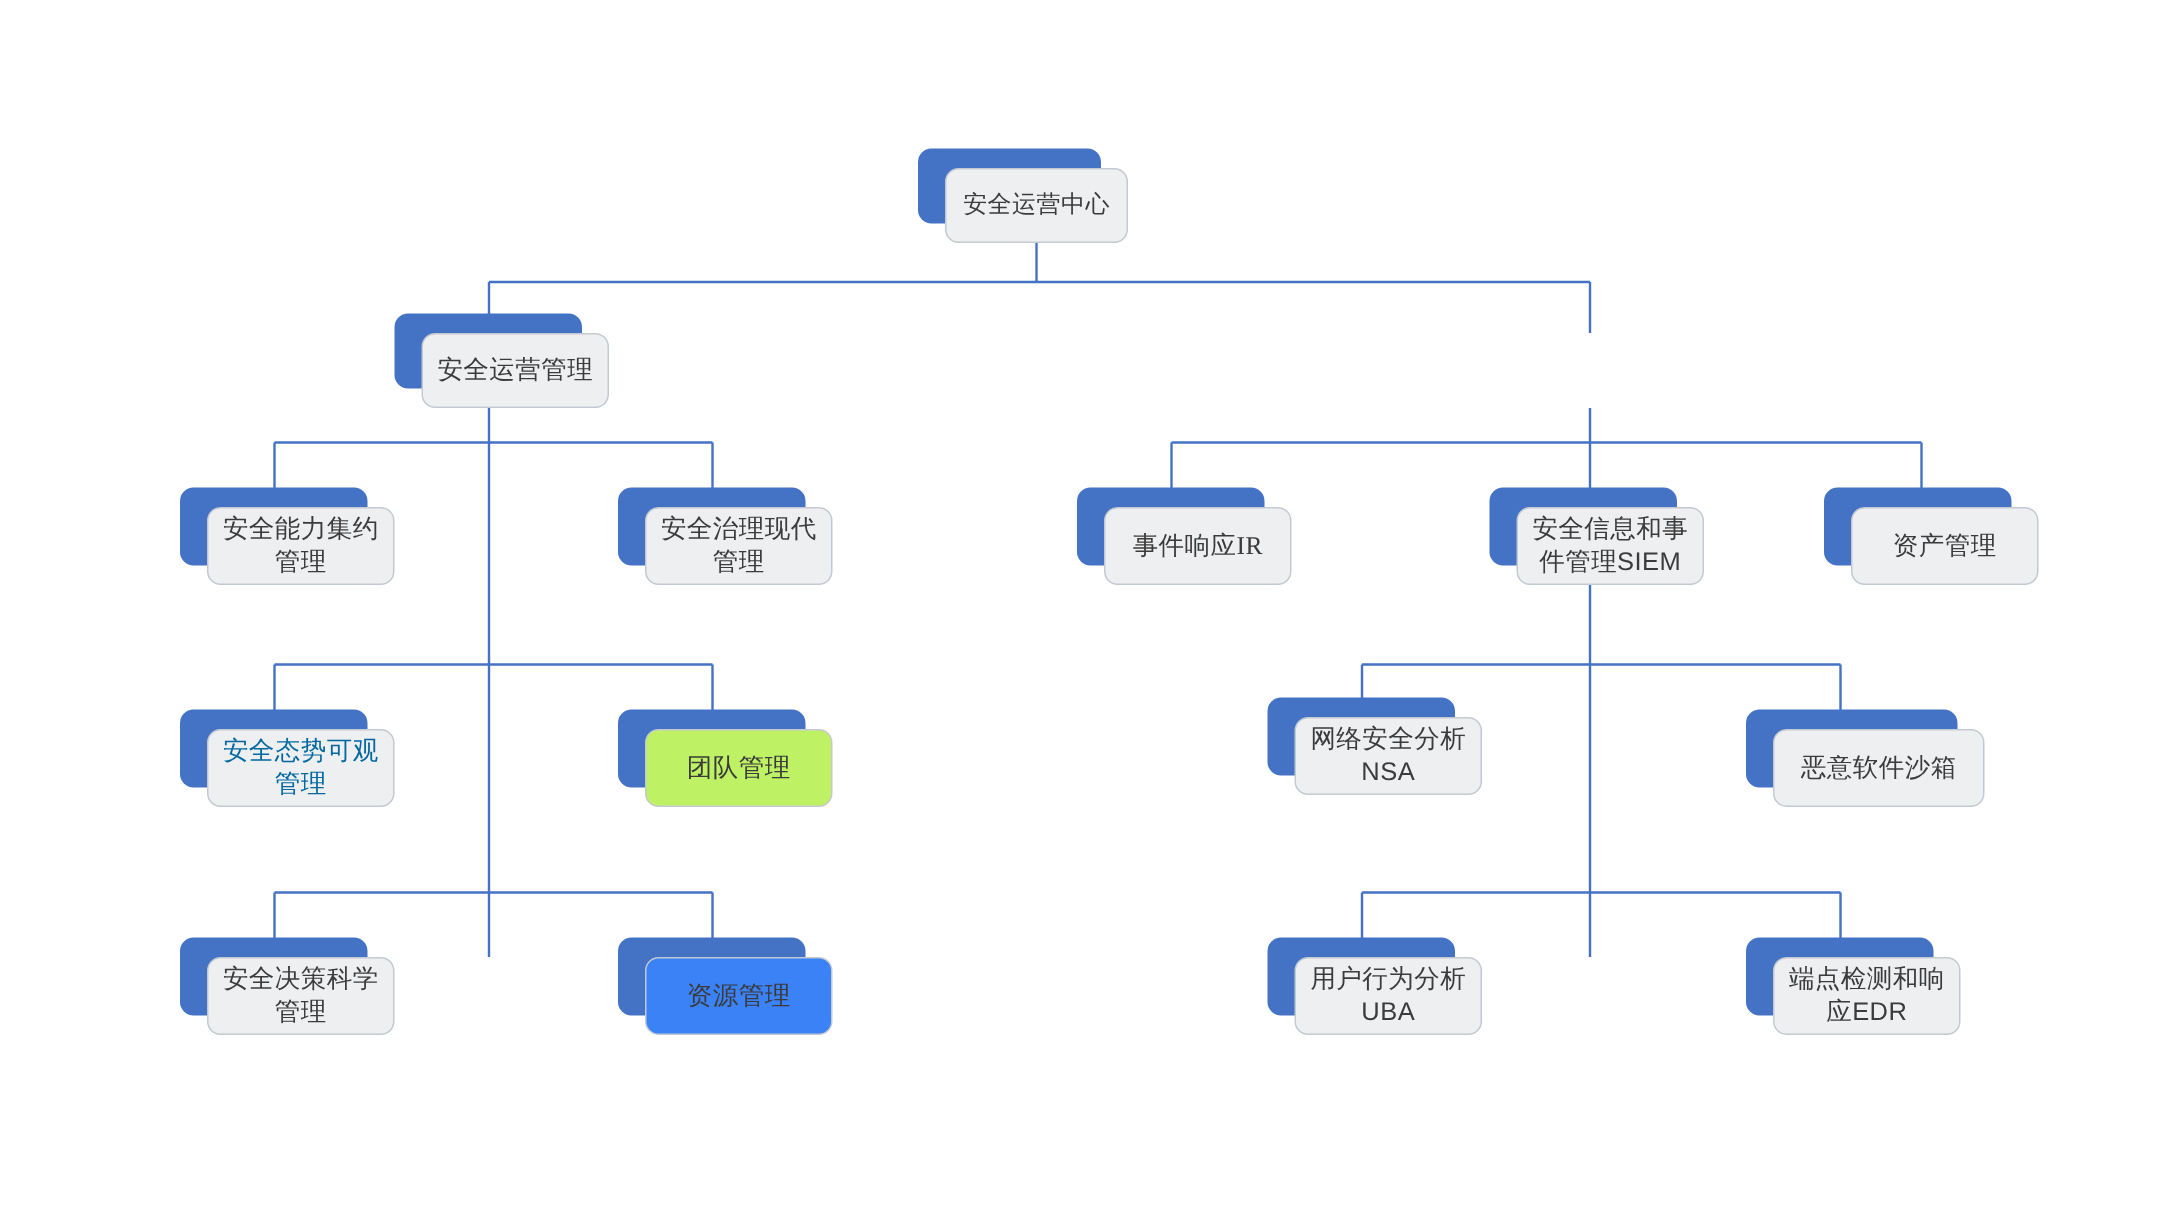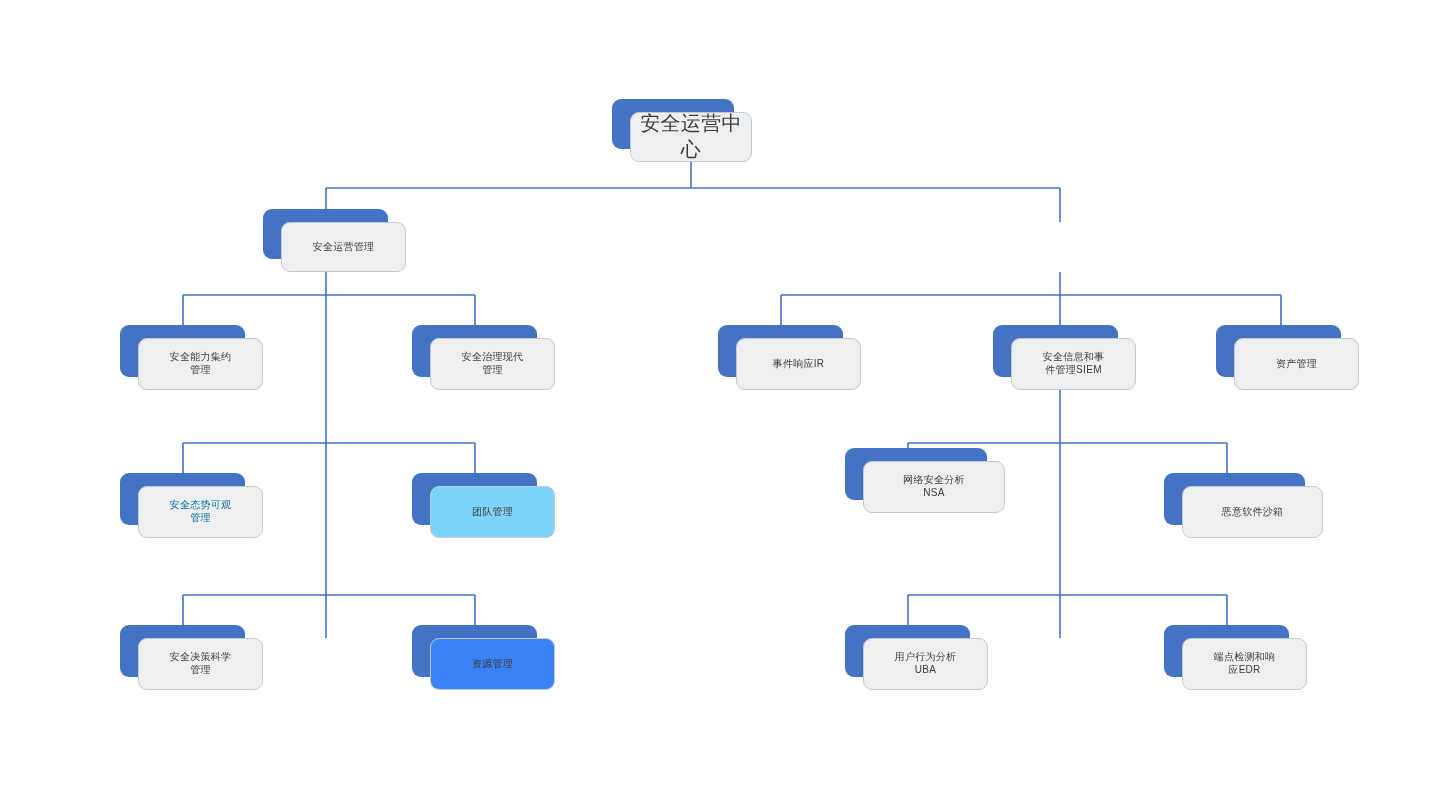--- a/index.html
+++ b/index.html
@@ -60,24 +60,24 @@
     justify-content: center;
     text-align: center;
     color: #3b3b3b;
     line-height: 1.28;
     padding: 2px 6px;
     letter-spacing: 0.3px;
   }
   .node-label {
     display: block;
     white-space: pre-line;
-    font-size: 10px;
+    font-size: 17px;
     font-weight: 400;
   }
-  .size-root .node-label { font-size: 20px; }
+  .size-root .node-label { font-size: 16px; }
 </style>
 </head>
 <body>
 
 <div id="canvas">
 
   <svg id="connector-layer" viewBox="0 0 1438 810" width="1438" height="810" xmlns="http://www.w3.org/2000/svg">
     <g id="connector-group" fill="none" stroke="#4472c4" stroke-width="1.6" stroke-linecap="butt">
         <path d="M 691 162 L 691 188"></path>
         <path d="M 326 188 L 1060 188"></path>
@@ -136,57 +136,57 @@
       </div>
       <div class="node" style="left: 120px; top: 473px; width: 125px; height: 52px;">
         <div class="node-shadow" style="background: rgb(68, 114, 196);"></div>
         <div class="node-card" style="background: rgb(238, 239, 241); border-color: rgb(195, 201, 209); color: #0369a1;">
           <span class="node-label">安全态势可观
 管理</span>
         </div>
       </div>
       <div class="node" style="left: 412px; top: 473px; width: 125px; height: 52px;">
         <div class="node-shadow" style="background: rgb(68, 114, 196);"></div>
-        <div class="node-card" style="background: #7dd3fc; border-color: rgb(195, 201, 209); color: rgb(59, 59, 59);">
+        <div class="node-card" style="background: #bef264; border-color: rgb(195, 201, 209); color: rgb(59, 59, 59);">
           <span class="node-label">团队管理</span>
         </div>
       </div>
       <div class="node" style="left: 120px; top: 625px; width: 125px; height: 52px;">
         <div class="node-shadow" style="background: rgb(68, 114, 196);"></div>
         <div class="node-card" style="background: rgb(238, 239, 241); border-color: rgb(195, 201, 209); color: rgb(59, 59, 59);">
           <span class="node-label">安全决策科学
 管理</span>
         </div>
       </div>
       <div class="node" style="left: 412px; top: 625px; width: 125px; height: 52px;">
         <div class="node-shadow" style="background: rgb(68, 114, 196);"></div>
         <div class="node-card" style="background: #3b82f6; border-color: rgb(195, 201, 209); color: rgb(59, 59, 59);">
           <span class="node-label">资源管理</span>
         </div>
       </div>
       <div class="node" style="left: 718px; top: 325px; width: 125px; height: 52px;">
         <div class="node-shadow" style="background: rgb(68, 114, 196);"></div>
-        <div class="node-card" style="background: rgb(238, 239, 241); border-color: rgb(195, 201, 209); color: rgb(59, 59, 59);">
+        <div class="node-card" style="background: rgb(238, 239, 241); border-color: rgb(195, 201, 209); color: rgb(59, 59, 59); font-family: Liberation Serif, serif;">
           <span class="node-label">事件响应IR</span>
         </div>
       </div>
       <div class="node" style="left: 993px; top: 325px; width: 125px; height: 52px;">
         <div class="node-shadow" style="background: rgb(68, 114, 196);"></div>
         <div class="node-card" style="background: rgb(238, 239, 241); border-color: rgb(195, 201, 209); color: rgb(59, 59, 59);">
           <span class="node-label">安全信息和事
 件管理SIEM</span>
         </div>
       </div>
       <div class="node" style="left: 1216px; top: 325px; width: 125px; height: 52px;">
         <div class="node-shadow" style="background: rgb(68, 114, 196);"></div>
         <div class="node-card" style="background: rgb(238, 239, 241); border-color: rgb(195, 201, 209); color: rgb(59, 59, 59);">
           <span class="node-label">资产管理</span>
         </div>
       </div>
-      <div class="node" style="left: 845px; top: 448px; width: 125px; height: 52px; padding-left: 17px;">
+      <div class="node" style="left: 845px; top: 465px; width: 125px; height: 52px;">
         <div class="node-shadow" style="background: rgb(68, 114, 196);"></div>
         <div class="node-card" style="background: rgb(238, 239, 241); border-color: rgb(195, 201, 209); color: rgb(59, 59, 59);">
           <span class="node-label">网络安全分析
 NSA</span>
         </div>
       </div>
       <div class="node" style="left: 1164px; top: 473px; width: 125px; height: 52px; padding-left: 16px;">
         <div class="node-shadow" style="background: rgb(68, 114, 196);"></div>
         <div class="node-card" style="background: rgb(238, 239, 241); border-color: rgb(195, 201, 209); color: rgb(59, 59, 59);">
           <span class="node-label">恶意软件沙箱</span>

